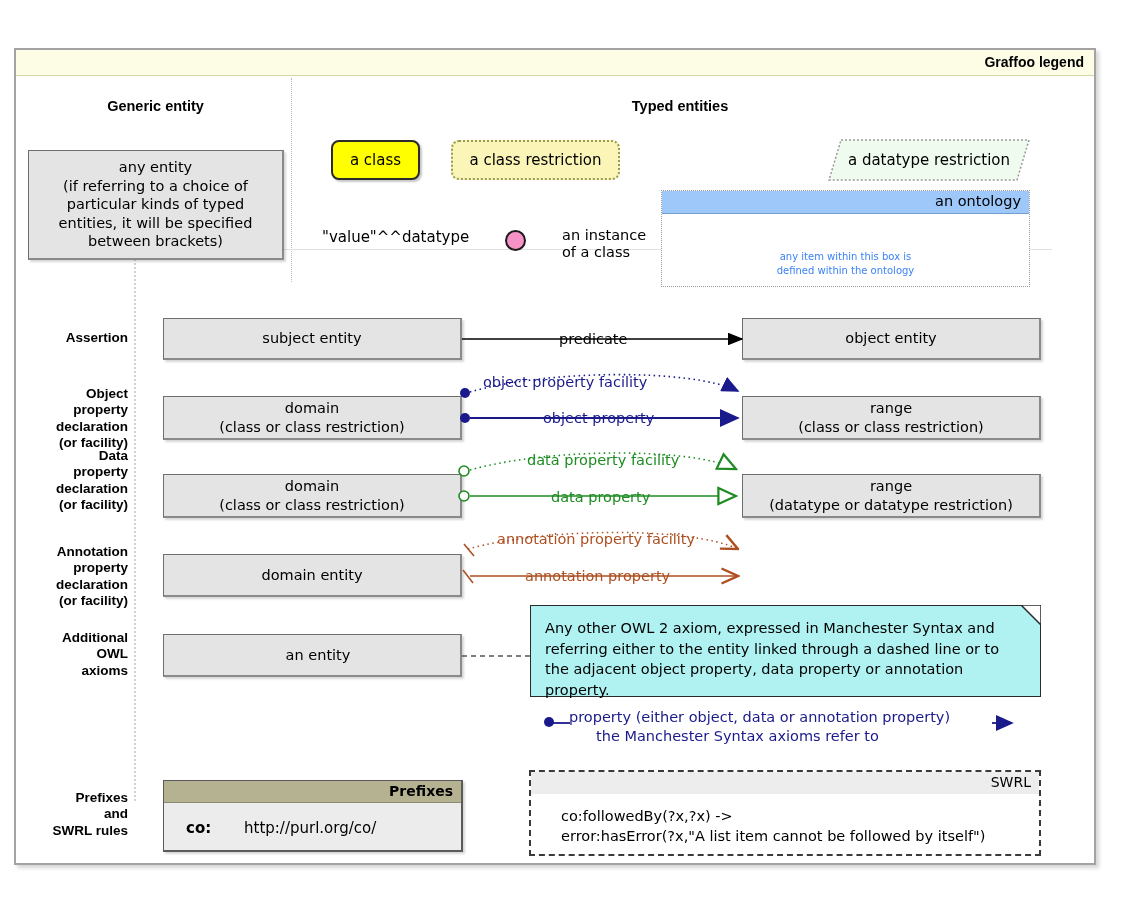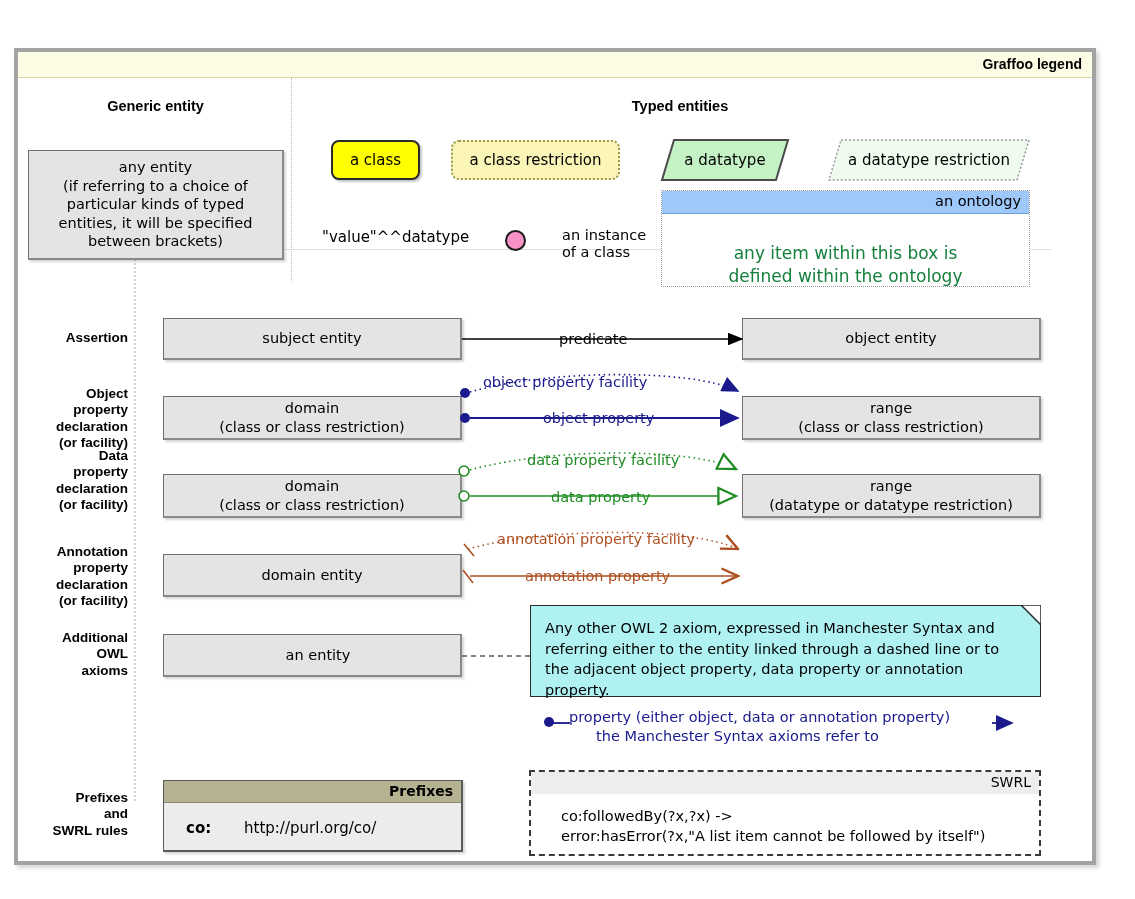--- a/index.html
+++ b/index.html
@@ -6,21 +6,21 @@
   body{
     width:1135px;height:899px;
     font-family:"DejaVu Sans", sans-serif;
     overflow:hidden;
   }
   #root{position:relative;width:1135px;height:899px;}
 
   
   .legend-frame{
     position:absolute;left:14px;top:48px;width:1082px;height:817px;
-    border:4px solid #a3a3a3;
+    border:2px solid #a3a3a3;
     background:#ffffff;
     box-sizing:border-box;
     box-shadow:3px 3px 4px rgba(0,0,0,.17);
     padding-left:7px;
   }
   .legend-title-bar{
     position:absolute;left:0;top:0;right:0;height:26px;
     background:#fdfce4;
     border-bottom:1px solid #d8d7a9;
     box-sizing:border-box;
@@ -95,22 +95,22 @@
     position:absolute;left:0;top:0;right:0;height:23px;
     background:#9ec8fa;border-bottom:1px solid #6f9ed3;
     box-sizing:border-box;
   }
   .onto-head span{
     position:absolute;right:8px;top:2px;font-size:14.5px;color:#000;
   }
   .onto-body{
     position:absolute;left:0;right:0;top:23px;bottom:0;
     display:flex;align-items:flex-start;justify-content:center;
-    padding-top:28px;box-sizing:border-box;
-    text-align:center;font-size:17px;line-height:1.35;color:#15803d;
+    padding-top:36px;box-sizing:border-box;
+    text-align:center;font-size:10px;line-height:1.35;color:#3b82f6;
   }
 
   
   .value-literal{
     position:absolute;font-size:15px;color:#000;white-space:nowrap;
   }
   .instance-dot{
     position:absolute;width:21px;height:21px;border-radius:50%;
     background:#f792c6;border:2.5px solid #1b1b1b;box-sizing:border-box;
   }
@@ -209,26 +209,20 @@
   </div>
 
   <div class="class-box" style="left:331px;top:140px;width:89px;height:40px;">
     <span>a class</span>
   </div>
 
   <div class="class-restriction" style="left:451px;top:140px;width:169px;height:40px;">
     <span>a class restriction</span>
   </div>
 
-  <div class="dt-wrap" style="left:660px;top:138px;width:130px;height:44px;">
-    <svg width="130" height="44" viewBox="0 0 130 44">
-      <polygon points="14,2 128,2 116,42 2,42" fill="#c4f2c4" stroke="#4a4a4a" stroke-width="2"></polygon>
-    </svg>
-    <div class="dt-label">a datatype</div>
-  </div>
 
   <div class="dt-wrap" style="left:827px;top:138px;width:204px;height:44px;">
     <svg width="204" height="44" viewBox="0 0 204 44">
       <polygon points="14,2 202,2 190,42 2,42" fill="#eefbee" stroke="#9a9a9a" stroke-width="1.5" stroke-dasharray="2,2"></polygon>
     </svg>
     <div class="dt-label">a datatype restriction</div>
   </div>
 
   <div class="value-literal" style="left:322px;top:228px;">"value"^^datatype</div>
 

